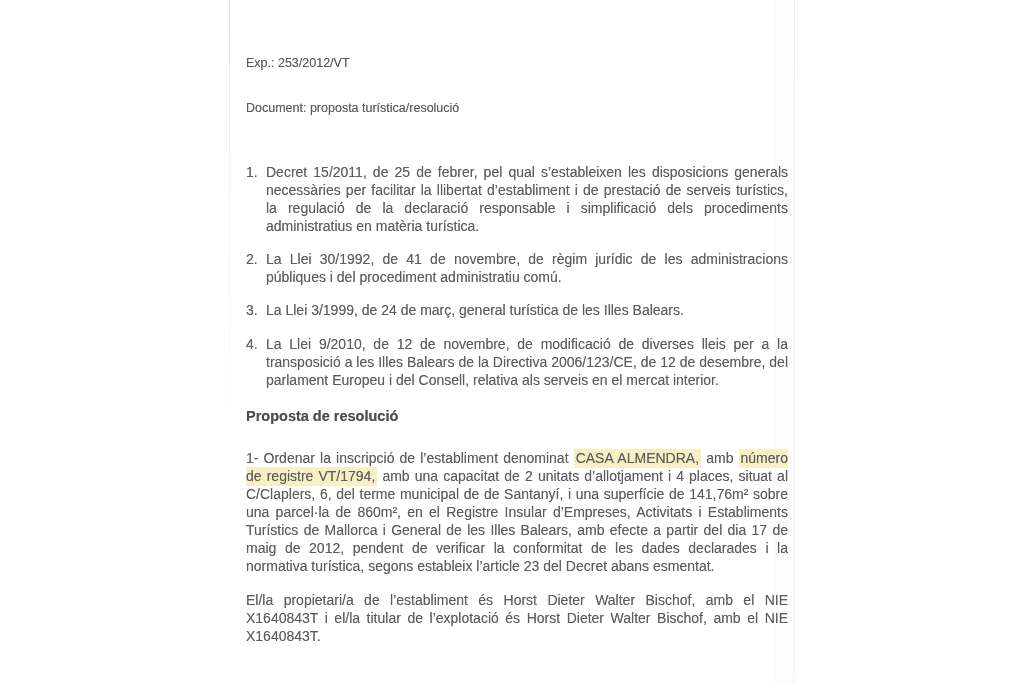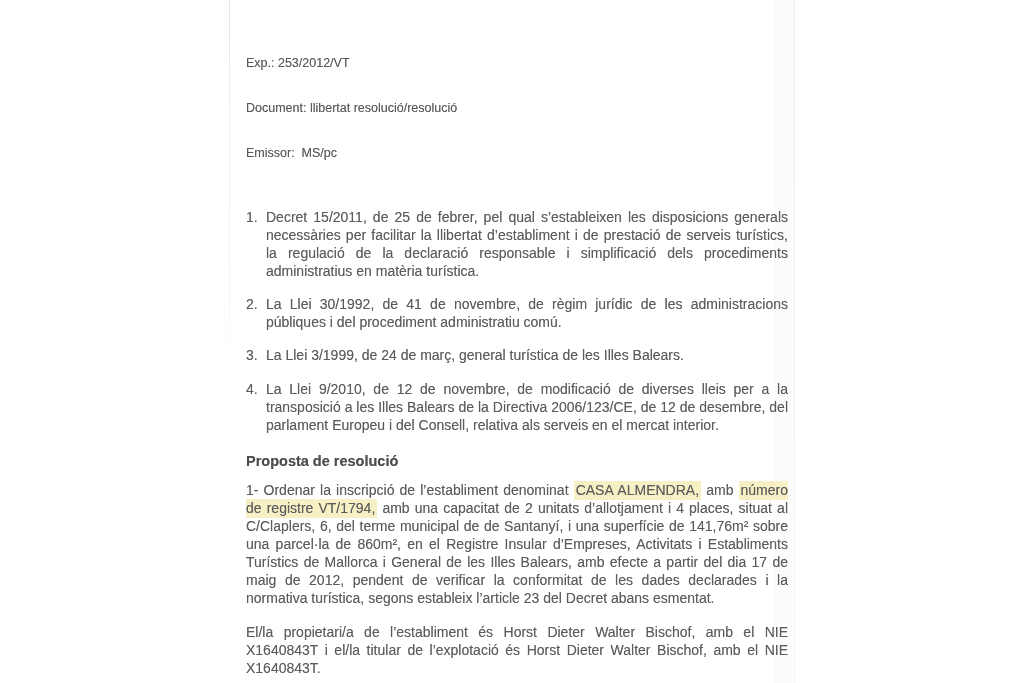--- a/index.html
+++ b/index.html
@@ -63,21 +63,21 @@
   .legal-item .txt {
     flex: 1 1 auto;
   }
   .mb15 { margin-bottom: 15px; }
   .mb16 { margin-bottom: 16px; }
   .mb18 { margin-bottom: 18px; }
   .proposal-heading {
     font-weight: 700;
     font-size: 14.5px;
     color: #4c4d4f;
-    margin-bottom: 11px;
+    margin-bottom: 24px;
     text-shadow: 0 0 0.6px rgba(76,77,79,0.55);
   }
   .para {
     text-align: justify;
   }
   .intro { margin-bottom: 12px; }
   .point1 { margin-bottom: 16px; }
   .owner { margin-bottom: 14px; }
   .hl {
     background: #f6f0c4;
@@ -90,22 +90,21 @@
 <div class="canvas">
 
   <div class="edge-left"></div>
   <div class="edge-right-band"></div>
   <div class="edge-right"></div>
 
   <div class="doc-content">
 
     <div class="doc-header">
       <div>Exp.: 253/2012/VT</div>
-      <div>Document: llibertat resolució/resolució</div>
-      <div>Emissor:  MS/pc</div>
+      <div>Document: proposta turística/resolució</div>
     </div>
 
     <div>
       <div class="legal-item mb15">
         <span class="num">1.</span>
         <span class="txt">Decret 15/2011, de 25 de febrer, pel qual s’estableixen les disposicions generals necessàries per facilitar la llibertat d’establiment i de prestació de serveis turístics, la regulació de la declaració responsable i simplificació dels procediments administratius en matèria turística.</span>
       </div>
       <div class="legal-item mb15">
         <span class="num">2.</span>
         <span class="txt">La Llei 30/1992, de 41 de novembre, de règim jurídic de les administracions públiques i del procediment administratiu comú.</span>

